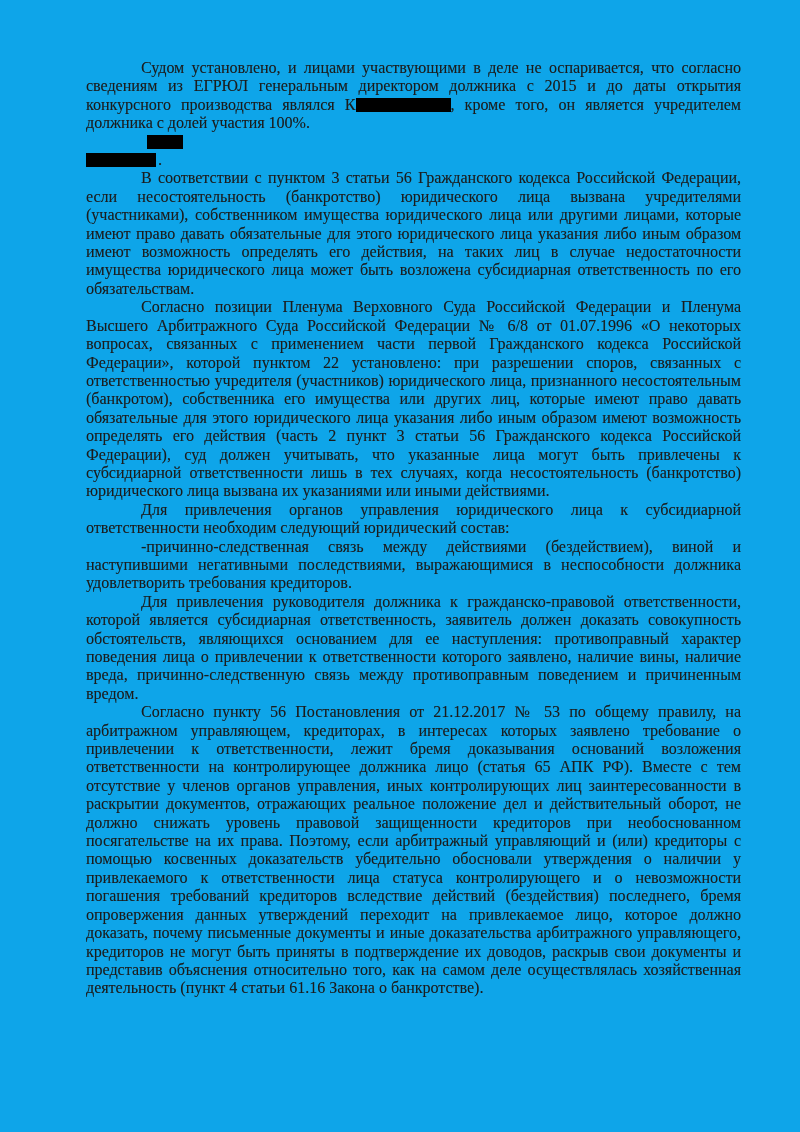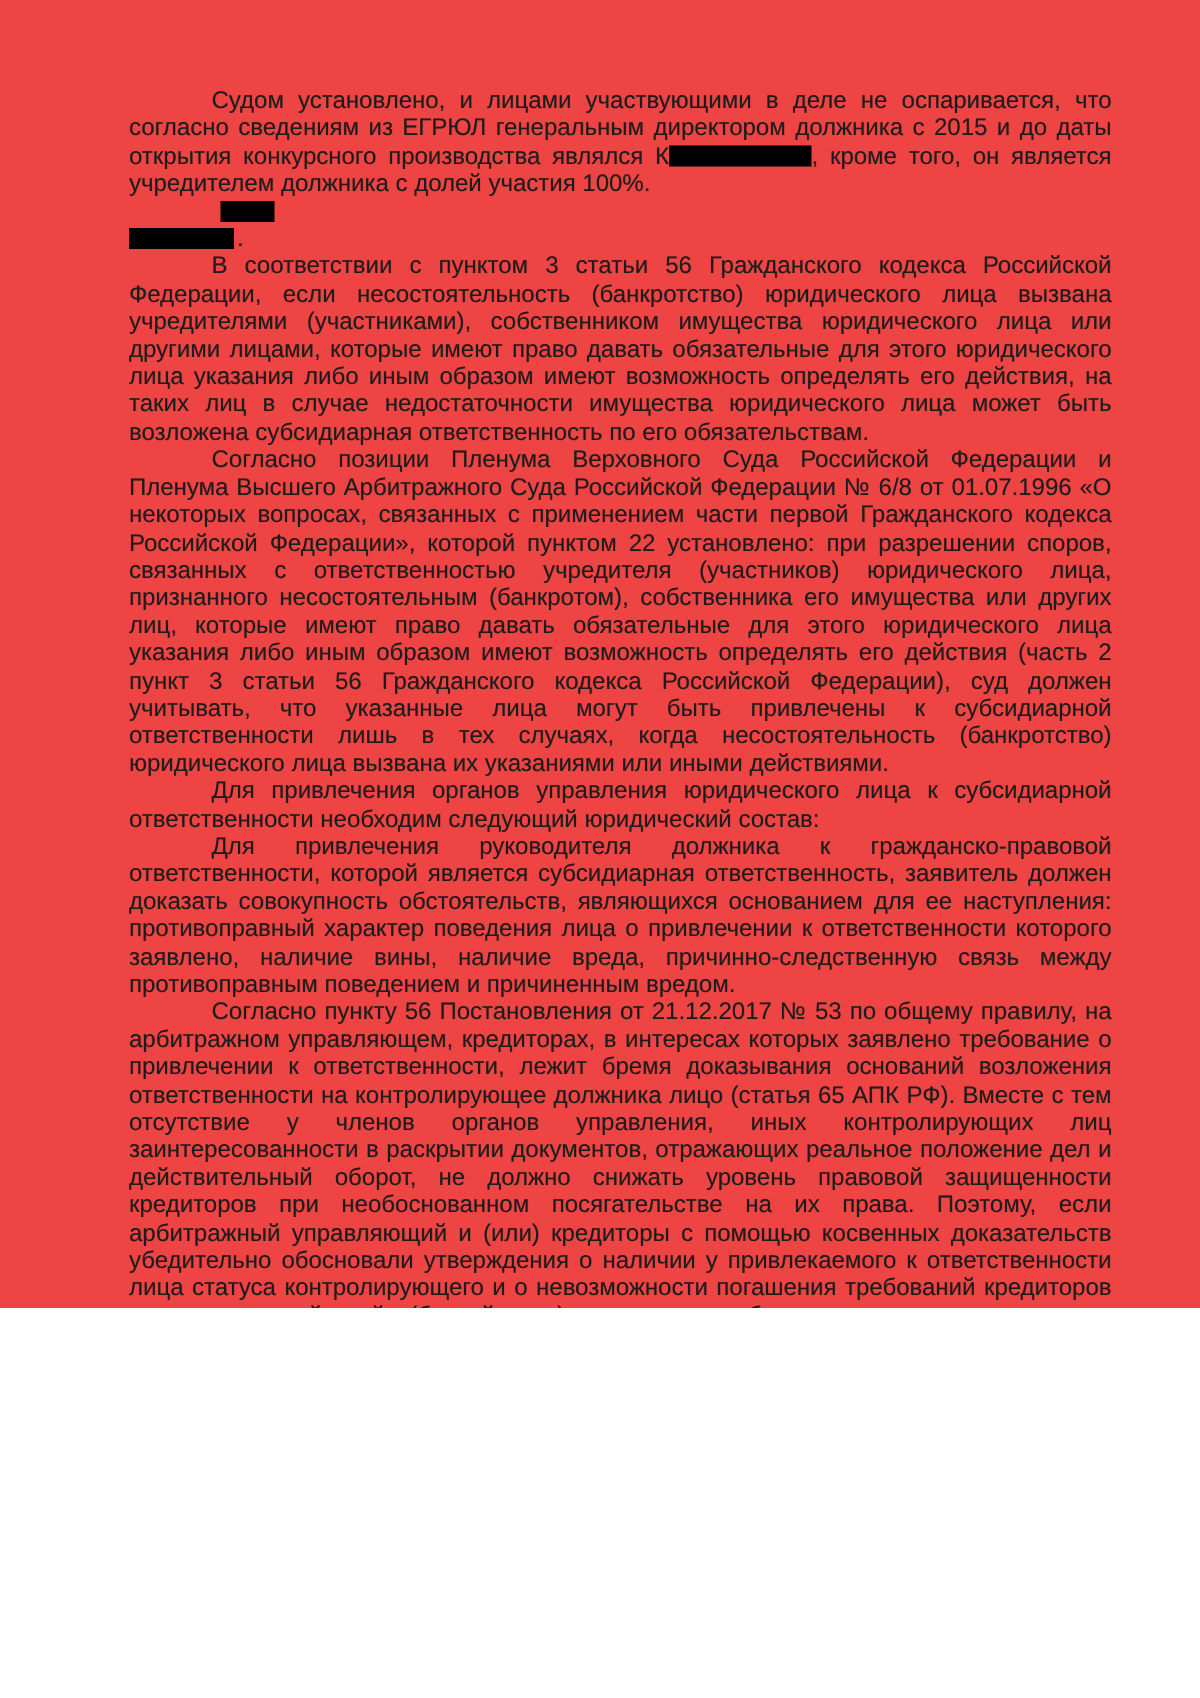--- a/index.html
+++ b/index.html
@@ -6,24 +6,24 @@
   html, body { margin: 0; padding: 0; }
   body {
     width: 800px;
     height: 1132px;
     background: #ffffff;
     overflow: hidden;
   }
   .page {
     position: relative;
     width: 800px;
-    height: 872px;
-    background: #ef4444;
+    height: 1132px;
+    background: #0ea5e9;
     overflow: hidden;
-    font-family: Liberation Sans, sans-serif;
+    font-family: Liberation Serif, serif;
     color: #1c1c1c;
   }
   .content {
     position: absolute;
     left: 86px;
     top: 59px;
     width: 655px;
     font-size: 16px;
     line-height: 18.4px;
     text-align: justify;
@@ -59,19 +59,20 @@
     <p class="para no-indent"><span class="redaction r3"></span><span>.</span></p>
 
     <p class="para">В соответствии с пунктом 3 статьи 56 Гражданского кодекса Российской Федерации, если несостоятельность (банкротство) юридического лица вызвана учредителями (участниками), собственником имущества юридического лица или другими лицами, которые имеют право давать обязательные для этого юридического лица указания либо иным образом имеют возможность определять его действия, на таких лиц в случае недостаточности имущества юридического лица может быть возложена субсидиарная ответственность по его обязательствам.</p>
 
     <p class="para">Согласно позиции Пленума Верховного Суда Российской Федерации и Пленума Высшего Арбитражного Суда Российской Федерации № 6/8 от 01.07.1996 «О некоторых вопросах, связанных с применением части первой Гражданского кодекса Российской Федерации», которой пунктом 22 установлено: при разрешении споров, связанных с ответственностью учредителя (участников) юридического лица, признанного несостоятельным (банкротом), собственника его имущества или других лиц, которые имеют право давать обязательные для этого юридического лица указания либо иным образом имеют возможность определять его действия (часть 2 пункт 3 статьи 56 Гражданского кодекса Российской Федерации), суд должен учитывать, что указанные лица могут быть привлечены к субсидиарной ответственности лишь в тех случаях, когда несостоятельность (банкротство) юридического лица вызвана их указаниями или иными действиями.</p>
 
     <p class="para">Для привлечения органов управления юридического лица к субсидиарной ответственности необходим следующий юридический состав:</p>
 
 
 
+    <p class="para">-причинно-следственная связь между действиями (бездействием), виной и наступившими негативными последствиями, выражающимися в неспособности должника удовлетворить требования кредиторов.</p>
 
     <p class="para">Для привлечения руководителя должника к гражданско-правовой ответственности, которой является субсидиарная ответственность, заявитель должен доказать совокупность обстоятельств, являющихся основанием для ее наступления: противоправный характер поведения лица о привлечении к ответственности которого заявлено, наличие вины, наличие вреда, причинно-следственную связь между противоправным поведением и причиненным вредом.</p>
 
     <p class="para">Согласно пункту 56 Постановления от 21.12.2017 № 53 по общему правилу, на арбитражном управляющем, кредиторах, в интересах которых заявлено требование о привлечении к ответственности, лежит бремя доказывания оснований возложения ответственности на контролирующее должника лицо (статья 65 АПК РФ). Вместе с тем отсутствие у членов органов управления, иных контролирующих лиц заинтересованности в раскрытии документов, отражающих реальное положение дел и действительный оборот, не должно снижать уровень правовой защищенности кредиторов при необоснованном посягательстве на их права. Поэтому, если арбитражный управляющий и (или) кредиторы с помощью косвенных доказательств убедительно обосновали утверждения о наличии у привлекаемого к ответственности лица статуса контролирующего и о невозможности погашения требований кредиторов вследствие действий (бездействия) последнего, бремя опровержения данных утверждений переходит на привлекаемое лицо, которое должно доказать, почему письменные документы и иные доказательства арбитражного управляющего, кредиторов не могут быть приняты в подтверждение их доводов, раскрыв свои документы и представив объяснения относительно того, как на самом деле осуществлялась хозяйственная деятельность (пункт 4 статьи 61.16 Закона о банкротстве).</p>
 
   </div>
 </div>
 
 </body></html>

